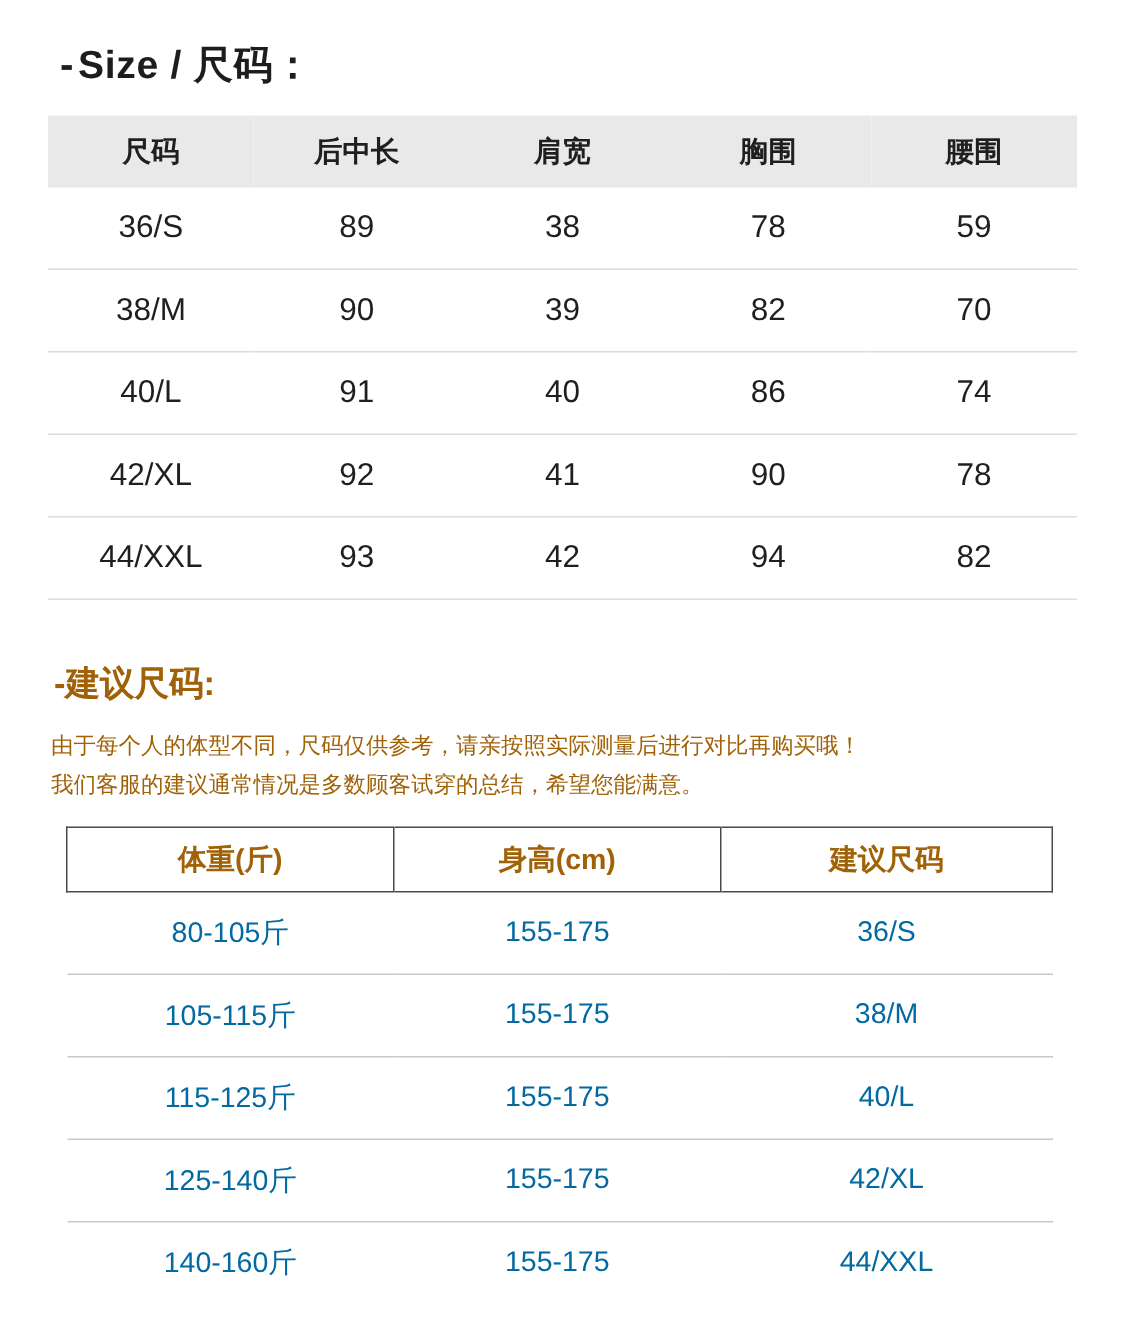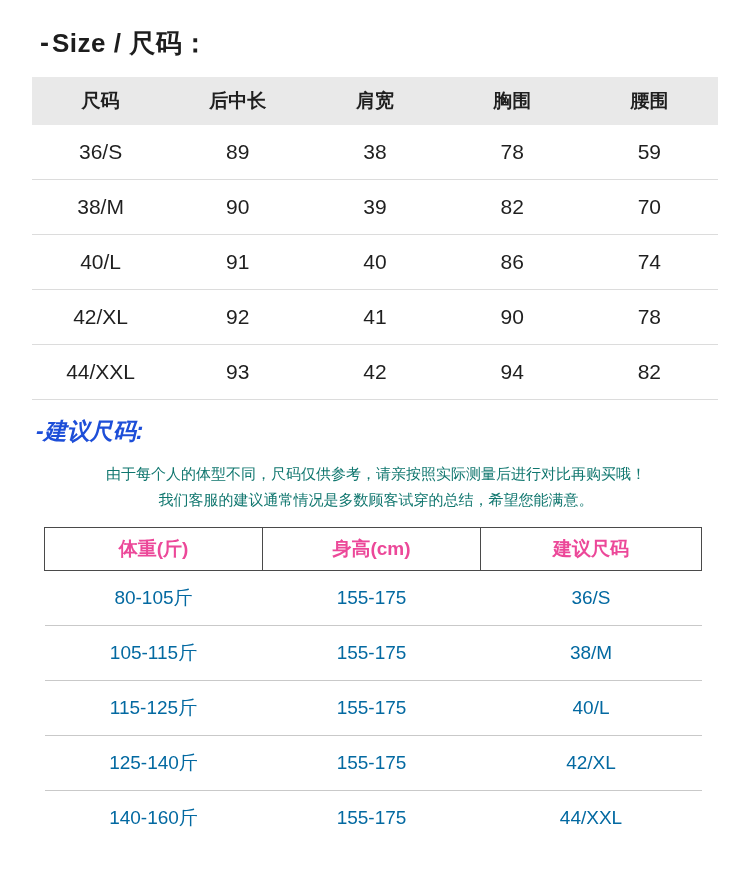--- a/index.html
+++ b/index.html
@@ -73,49 +73,47 @@
     font-size: 21px;
     color: #1f1f1f;
     border-bottom: 1px solid #dcdcdc;
   }
   .size-table tbody tr:last-child td {
     border-bottom: 1px solid #dcdcdc;
   }
 
   
   .suggest-head {
-    margin-top: 16px;
+    margin-top: 40px;
     padding-left: 4px;
     font-size: 23px;
     font-weight: bold;
-    color: #1d4ed8;
-    font-style: italic;
+    color: #a16207;
   }
   .suggest-desc {
     margin-top: 14px;
     padding-left: 2px;
     font-size: 15px;
     line-height: 26px;
-    color: #0f766e;
-    text-align: center;
+    color: #a16207;
   }
 
   
   .rec-table {
     margin-top: 14px;
     margin-left: 12px;
     width: 648px;
     border-collapse: collapse;
     table-layout: fixed;
   }
   .rec-table th {
     height: 40px;
     font-size: 19px;
     font-weight: bold;
-    color: #ec4899;
+    color: #a16207;
     text-align: center;
     border-top: 1px solid #4a4a4a;
     border-bottom: 1px solid #4a4a4a;
     border-left: 1px solid #4a4a4a;
   }
   .rec-table th:last-child {
     border-right: 1px solid #4a4a4a;
   }
   .rec-table td {
     height: 52px;

